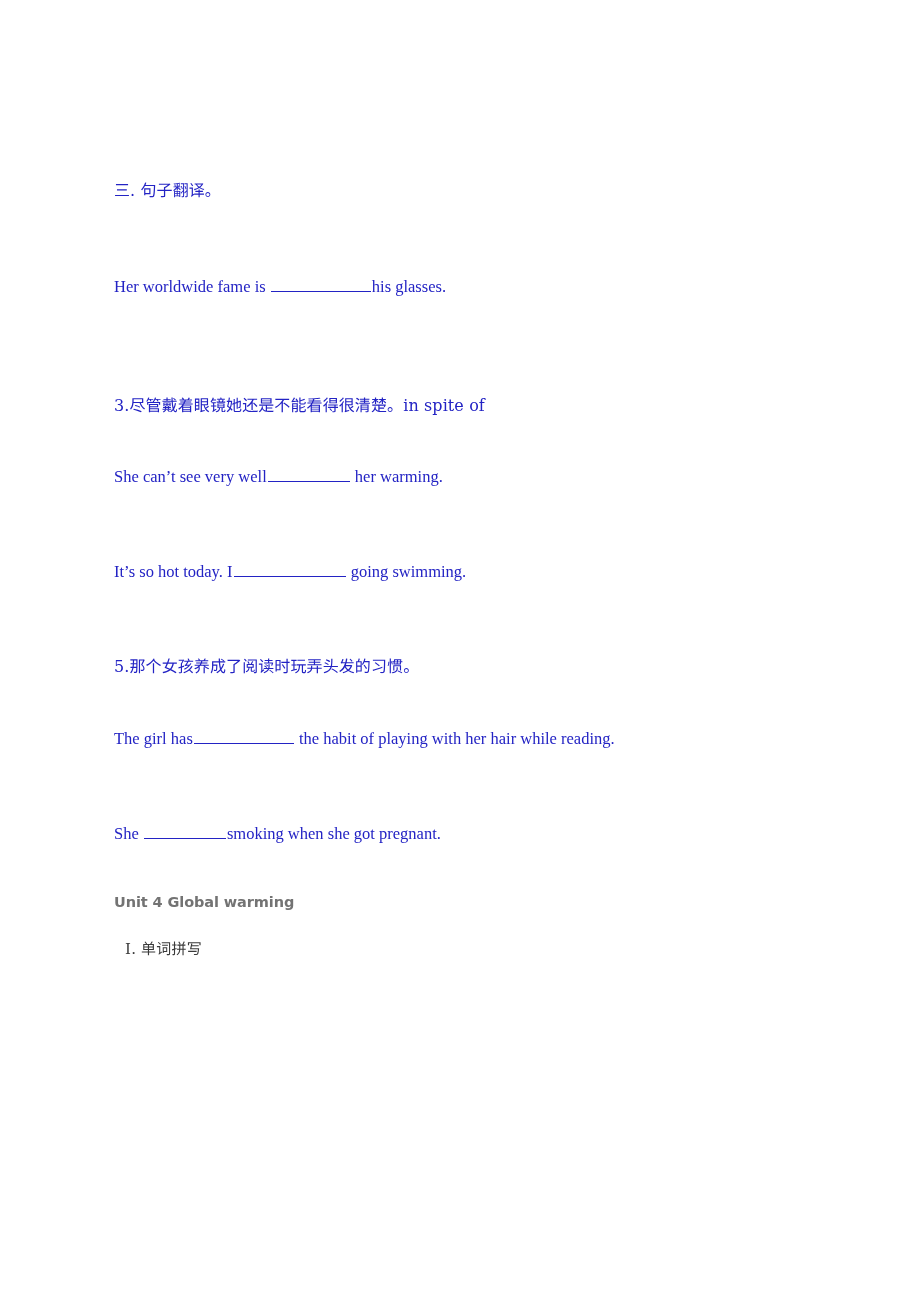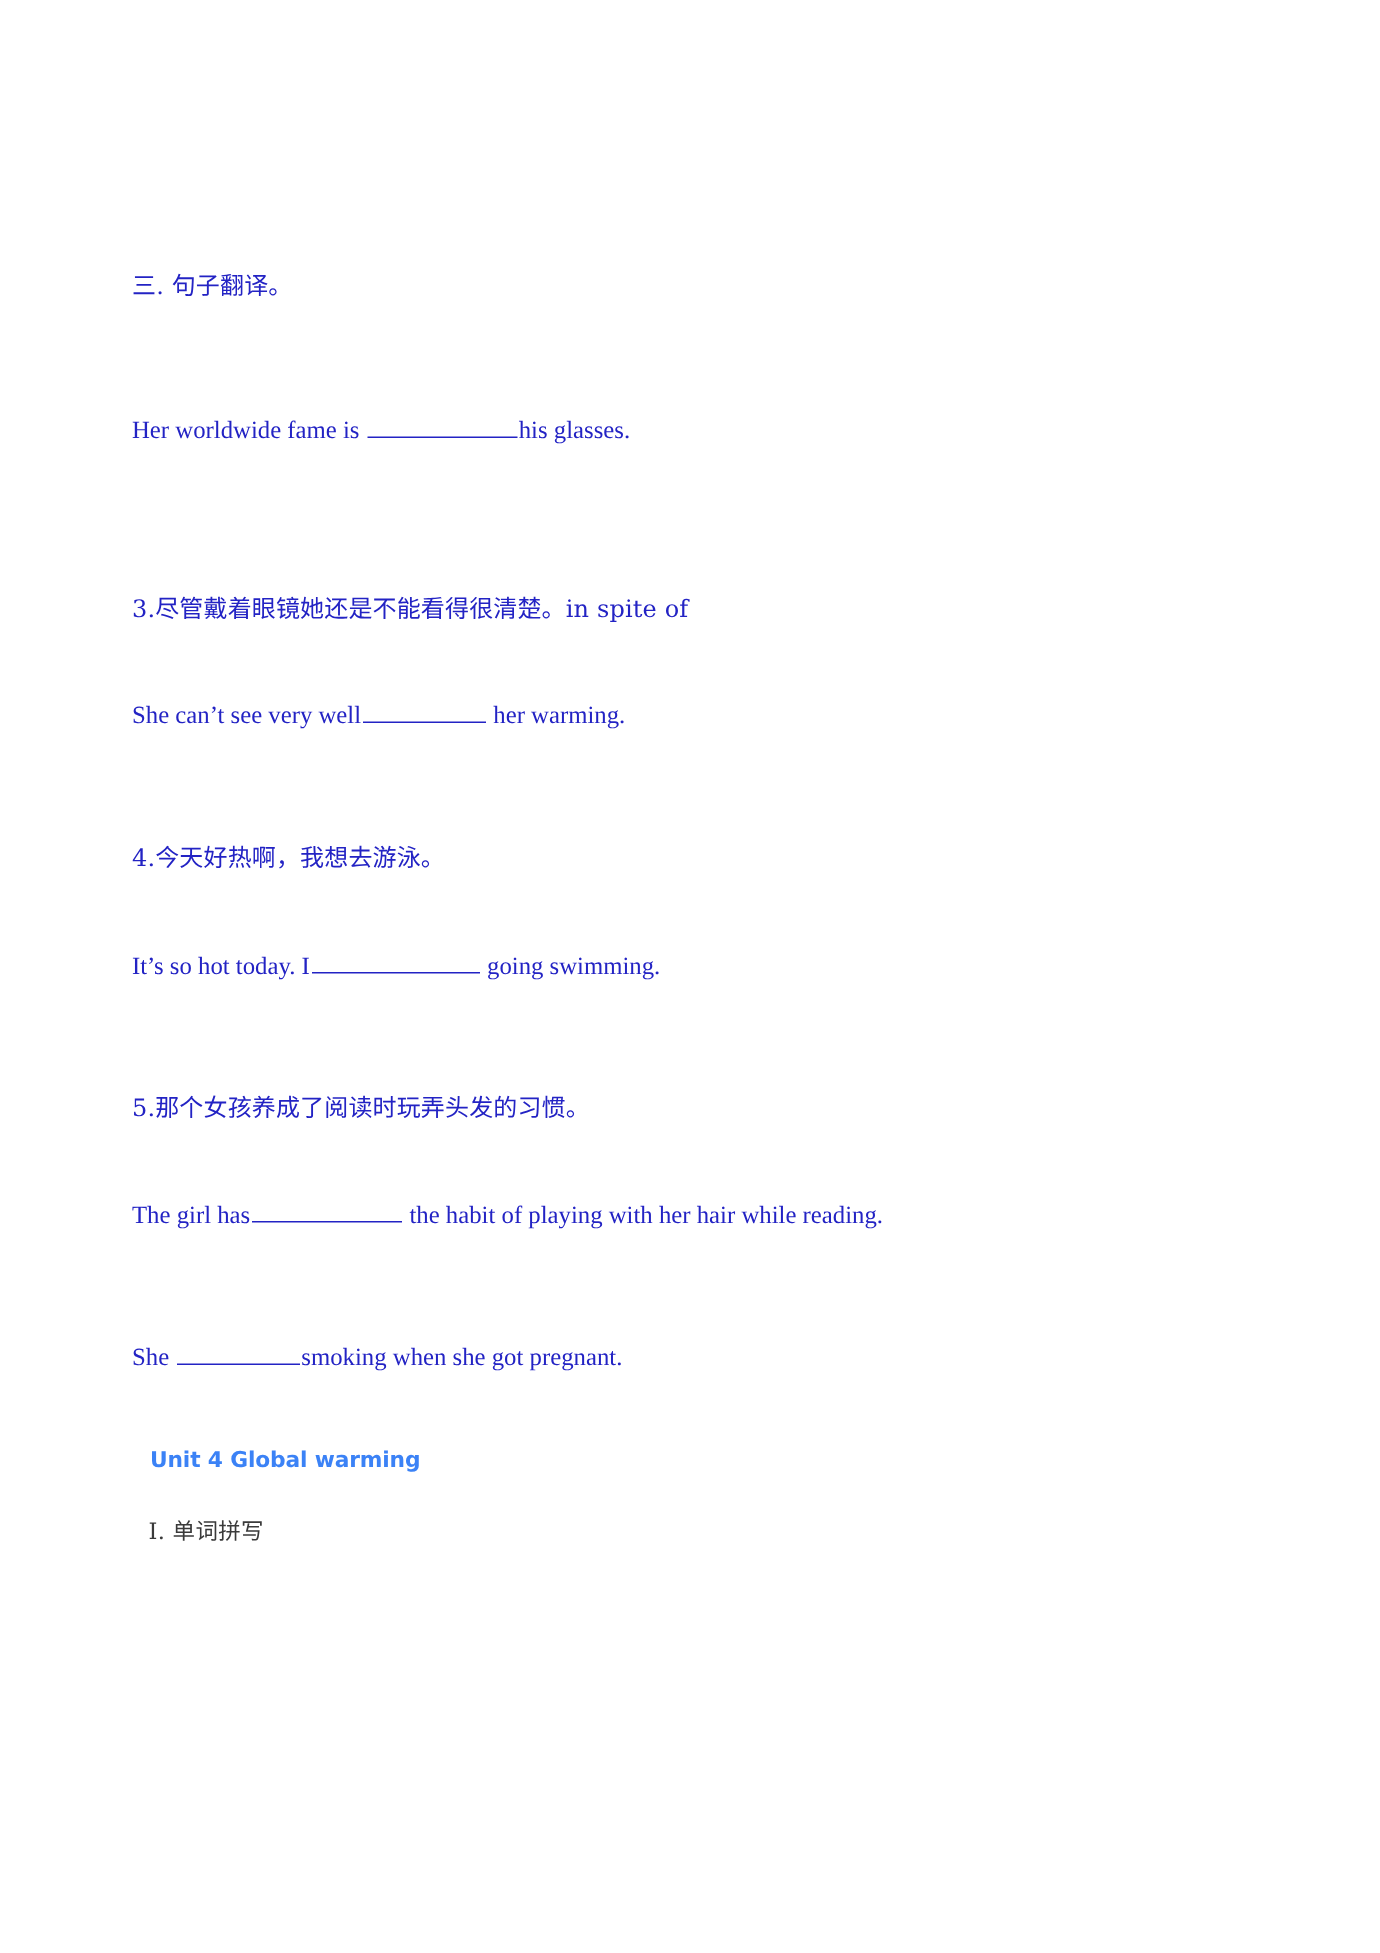--- a/index.html
+++ b/index.html
@@ -18,21 +18,21 @@
     -webkit-font-smoothing: antialiased;
   }
 
   .page {
     position: absolute;
     left: 0;
     top: 0;
     width: 836px;
     height: 1302px;
     box-sizing: border-box;
-    padding: 108px 60px 0 88px;
+    padding: 108px 60px 0 114px;
   }
 
   
   .translate-block {
     font-size: 16.5px;
     line-height: 23.8px;
     color: #2323c4;
     white-space: pre-wrap;
   }
   .translate-block .cn {
@@ -55,24 +55,23 @@
   .b-md  { width: 68px; }
   .b-lg  { width: 82px; }
   .b-xl  { width: 100px; }
   .b-xxl { width: 112px; }
 
   
   .unit-heading {
     font-family: "DejaVu Sans", "Liberation Sans", sans-serif;
     font-weight: bold;
     font-size: 14.5px;
-    color: #3b82f6;
+    color: #737373;
     margin-top: 1px;
     letter-spacing: -0.1px;
-    margin-left: 12px;
   }
 
   
   .roman-heading {
     font-family: "DejaVu Serif", "Liberation Serif", serif;
     font-size: 15px;
     color: #3a3a3a;
     margin-top: 27px;
     margin-left: 11px;
     letter-spacing: 0.2px;
@@ -86,21 +85,20 @@
   <div class="translate-block">
 
     <span class="row cn">三. 句子翻译。</span>
 
     <span class="row"><span>Her worldwide fame is </span><span class="blank b-xl"></span><span>his glasses.</span></span>
 
 
     <span class="row cn">3.尽管戴着眼镜她还是不能看得很清楚。in spite of</span>
     <span class="row"><span>She can’t see very well</span><span class="blank b-lg"></span><span> her warming.</span></span>
 
-    <span class="row cn">4.今天好热啊，我想去游泳。</span>
     <span class="row"><span>It’s so hot today. I</span><span class="blank b-xxl"></span><span> going swimming.</span></span>
 
     <span class="row cn">5.那个女孩养成了阅读时玩弄头发的习惯。</span>
     <span class="row"><span>The girl has</span><span class="blank b-xl"></span><span> the habit of playing with her hair while reading.</span></span>
 
     <span class="row"><span>She </span><span class="blank b-lg"></span><span>smoking when she got pregnant.</span></span>
   </div>
 
   <div class="unit-heading">Unit 4 Global warming</div>
 

